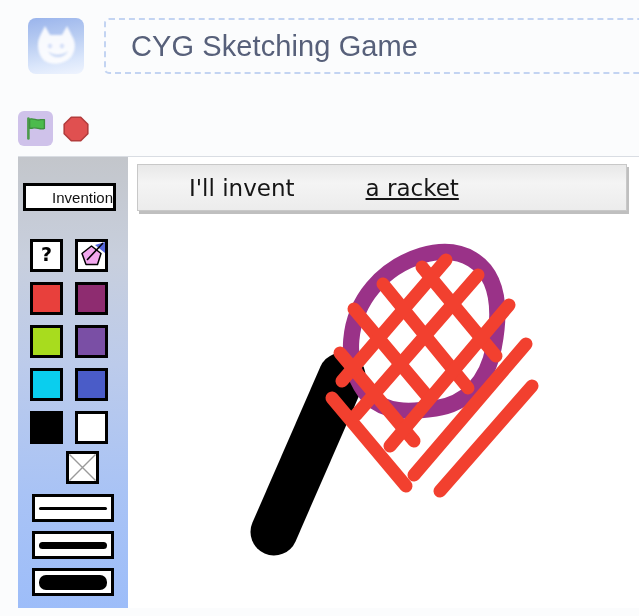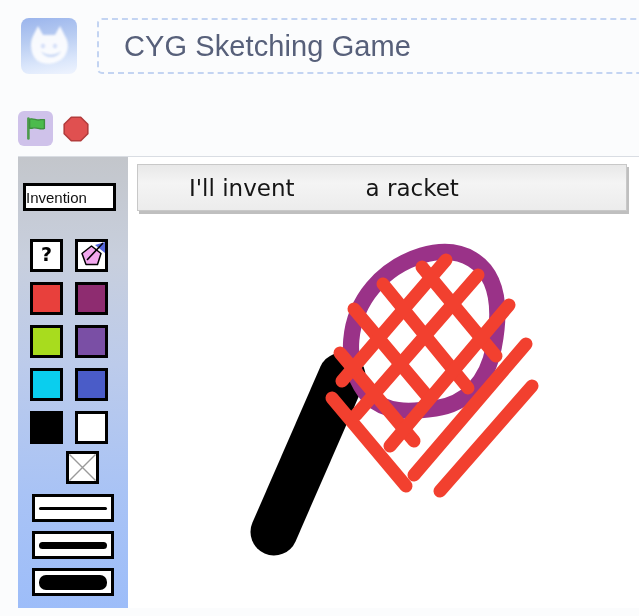--- a/index.html
+++ b/index.html
@@ -13,21 +13,21 @@
     position: relative;
     width: 639px;
     height: 616px;
     overflow: hidden;
     background: #fbfcfd;
   }
 
   
   .header {
     position: absolute;
-    left: 4px; top: 0;
+    left: 11px; top: 0;
     width: 513px; height: 92px;
   }
   .avatar {
     position: absolute;
     left: 17px; top: 18px;
     width: 56px; height: 56px;
     border-radius: 8px;
     background: linear-gradient(170deg, #9ab4ec 0%, #b9cdf2 40%, #dae6fb 75%, #eff4fe 100%);
     overflow: hidden;
   }
@@ -109,21 +109,21 @@
   }
   .invention-btn {
     position: absolute;
     left: 5px; top: 26px;
     width: 93px; height: 28px;
     box-sizing: border-box;
     background: #ffffff;
     border: 3px solid #000000;
     display: flex;
     align-items: center;
-    justify-content: flex-start;
+    justify-content: flex-end;
     font-size: 15px;
     color: #111;
   }
 
   .palette {
     position: absolute;
     left: 12px; top: 82px;
     width: 86px;
   }
   .palette-row {
@@ -205,20 +205,21 @@
     color: #161616;
     font-family: "DejaVu Sans", sans-serif;
     white-space: nowrap;
   }
   .speech-part-2 {
     padding-left: 71px;
     font-size: 23px;
     color: #161616;
     font-family: "DejaVu Sans", sans-serif;
     white-space: nowrap;
+    text-decoration: underline;
   }
 
   .drawing {
     position: absolute;
     left: 0; top: 0;
     width: 511px; height: 452px;
     pointer-events: none;
   }
 </style>
 </head>

